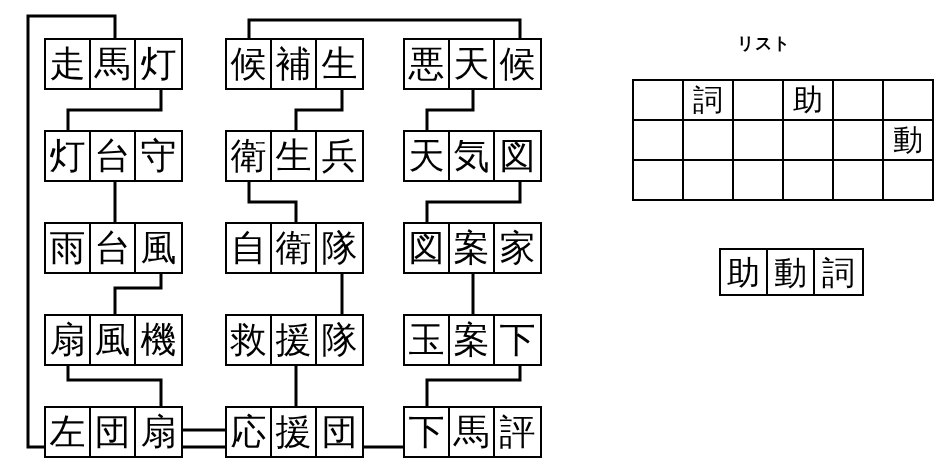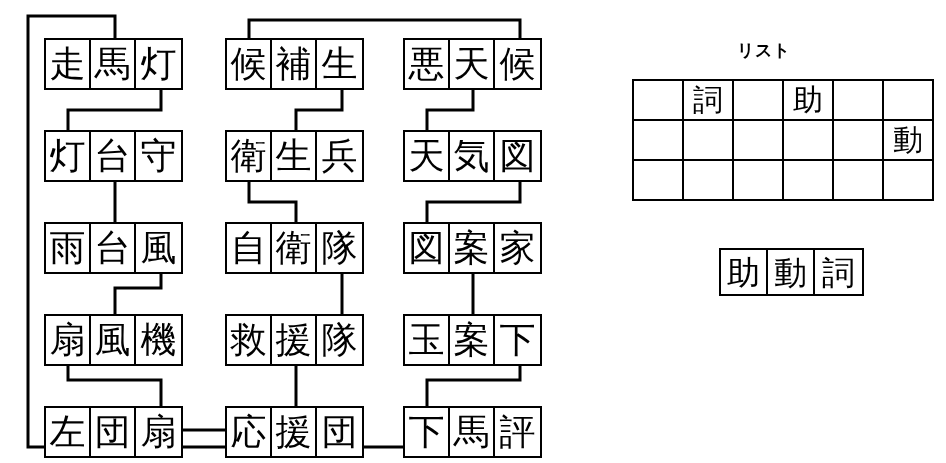--- a/index.html
+++ b/index.html
@@ -200,21 +200,21 @@
     <div class="cell">玉</div>
     <div class="cell">案</div>
     <div class="cell">下</div>
   </div>
   <div class="word" style="left:403px; top:406px;">
     <div class="cell">下</div>
     <div class="cell">馬</div>
     <div class="cell">評</div>
   </div>
 
-  <div class="panel-title" style="left:737px; top:39px;">リスト</div>
+  <div class="panel-title" style="left:737px; top:32px;">リスト</div>
 
   <div class="listgrid" style="left:632px; top:79px;">
     <div class="lcell"></div>
     <div class="lcell">詞</div>
     <div class="lcell"></div>
     <div class="lcell">助</div>
     <div class="lcell"></div>
     <div class="lcell"></div>
 
     <div class="lcell"></div>

